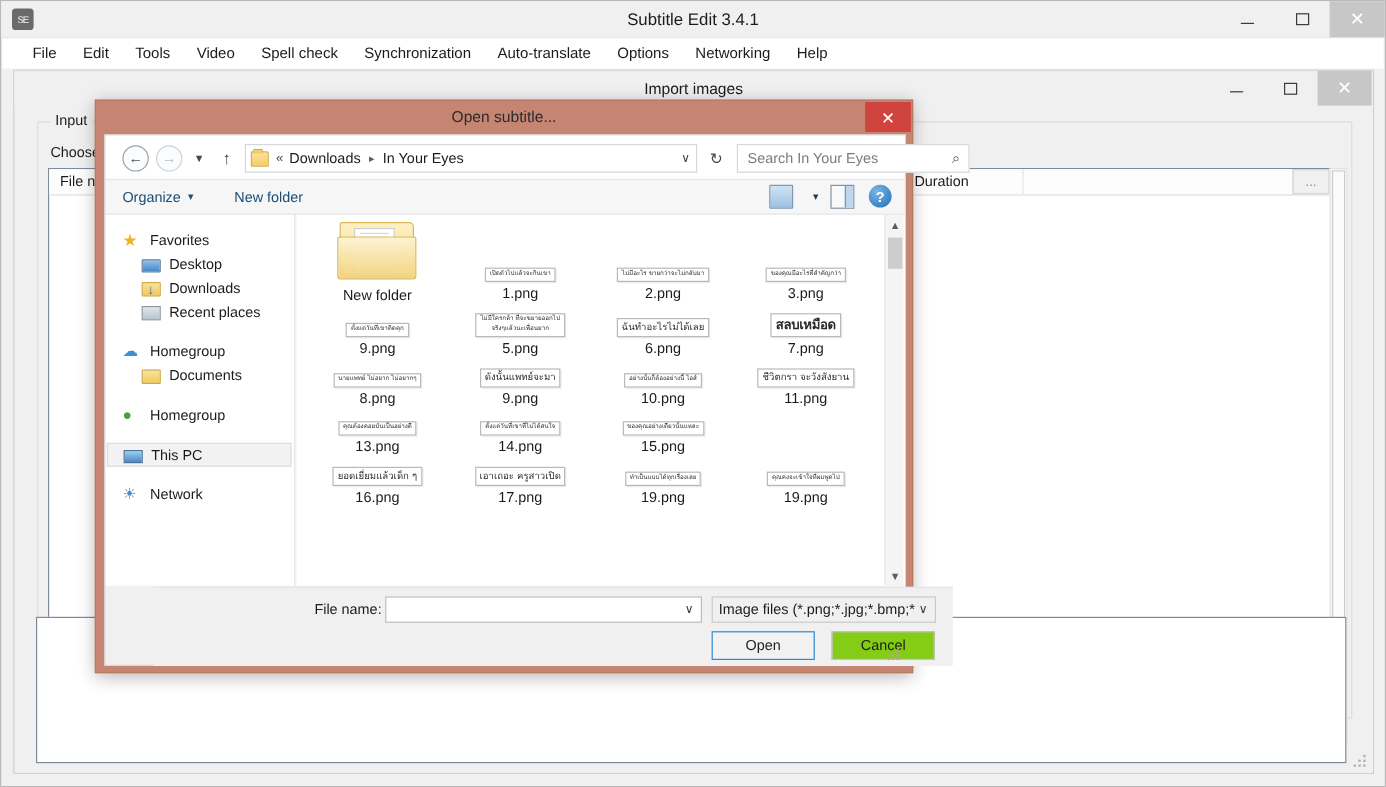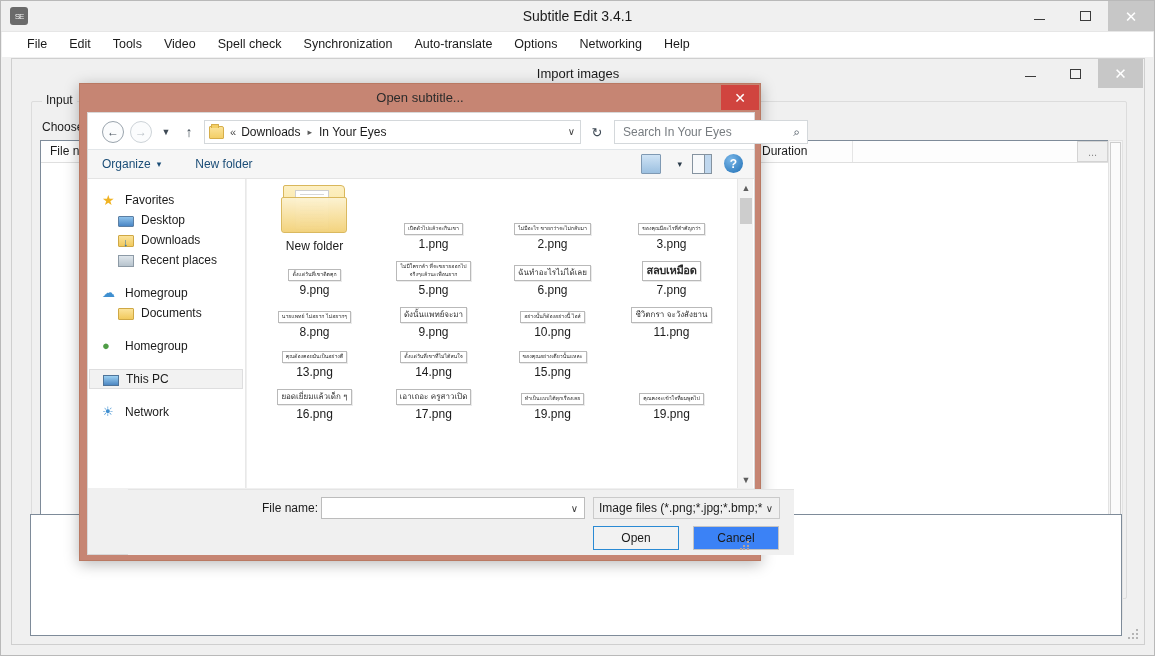--- a/index.html
+++ b/index.html
@@ -514,21 +514,21 @@
     background:#f0f0f0; border:1px solid #cacaca;
     display:flex; align-items:center;
   }
   #filter-value {
     flex:1; margin-left:5px; font-size:12px; color:#1b1b1b;
     white-space:nowrap; overflow:hidden;
   }
   .dlg-btn {
     position:absolute; top:36px;
     width:86px; height:24px;
-    background:#3b82f6; border:1px solid #c4c4c4;
+    background:#84cc16; border:1px solid #c4c4c4;
     font-size:12px; color:#1b1b1b;
     display:flex; align-items:center; justify-content:center;
   }
   #open-btn   { left:465px; border:1px solid #2a8ad4; background:#f2f2f2; }
   #cancel-btn { left:565px; }
 
   #dlg-grip {
     position:absolute; right:4px; bottom:3px; width:10px; height:10px;
   }
   #dlg-grip i { position:absolute; width:2px; height:2px; background:#b3a39d; }

